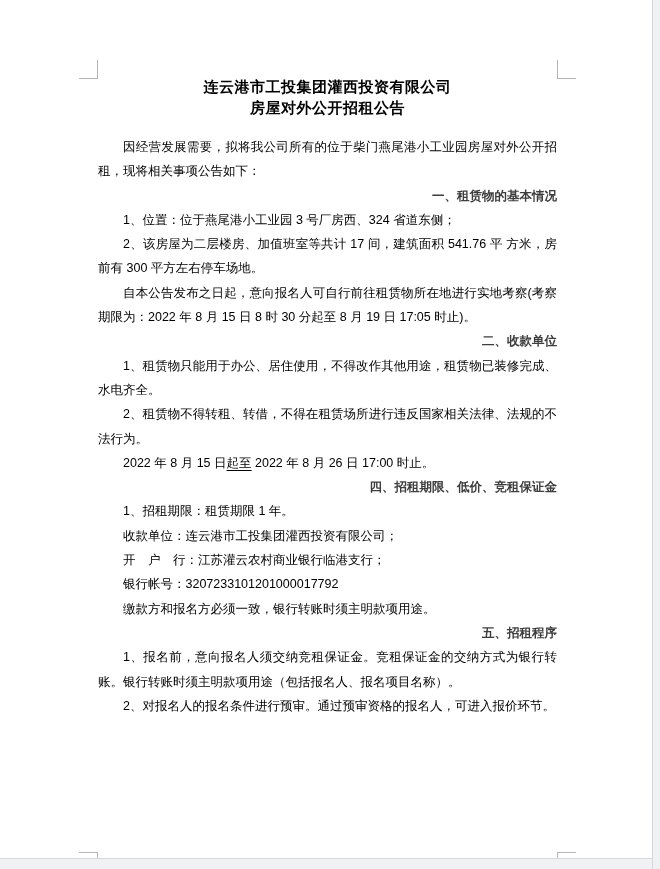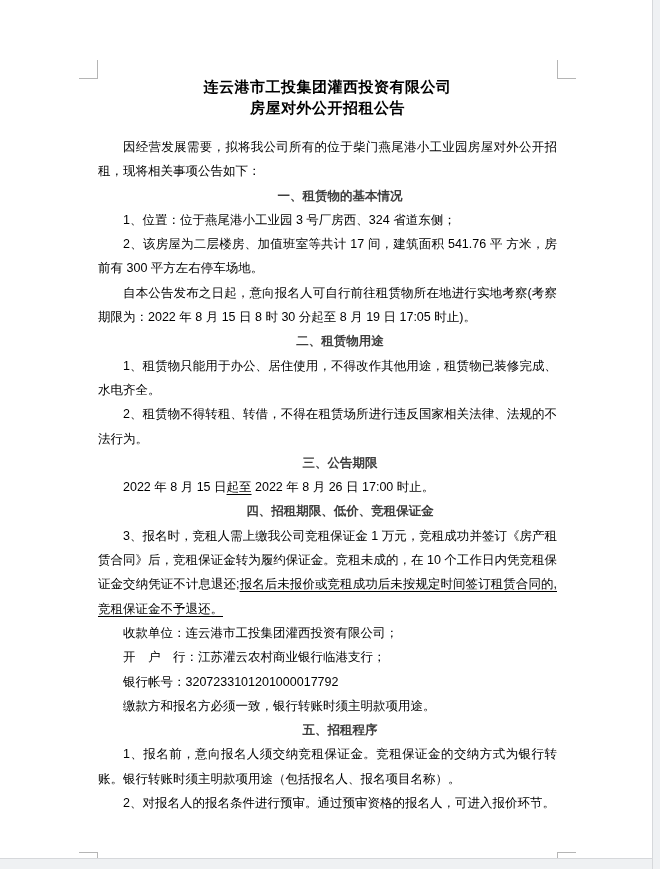--- a/index.html
+++ b/index.html
@@ -62,21 +62,21 @@
     margin: 0;
     font-size: 12.5px;
     line-height: 24.3px;
     text-align: justify;
     text-indent: 2em;
     word-break: break-all;
   }
   .bodytext p.heading {
     font-weight: bold;
     color: var(--heading-color, #3d3d3d);
-    text-align: center;
+    text-align: right;
   }
   .bodytext span.u { text-decoration: underline; text-underline-offset: 3px; }
   .bodytext span.b { font-weight: bold; }
 </style>
 </head>
 <body>
 
 <div class="canvas">
   <div class="page">
     <div class="cm tl"></div>
@@ -86,27 +86,26 @@
 
     <div class="content">
       <div class="title">连云港市工投集团灌西投资有限公司</div>
       <div class="title">房屋对外公开招租公告</div>
       <div class="bodytext" id="doc-body">
           <p class="para"><span class="">因经营发展需要，拟将我公司所有的位于柴门燕尾港小工业园房屋对外公开招租，现将相关事项公告如下：</span></p>
           <p class="heading"><span class="">一、租赁物的基本情况</span></p>
           <p class="para"><span class="">1、位置：位于燕尾港小工业园 3 号厂房西、324 省道东侧；</span></p>
           <p class="para"><span class="">2、该房屋为二层楼房、加值班室等共计 17 间，建筑面积 541.76 平  方米，房前有 300 平方左右停车场地。</span></p>
           <p class="para"><span class="">自本公告发布之日起，意向报名人可自行前往租赁物所在地进行实地考察(考察期限为：2022 年 8 月 15 日 8 时 30 分起至 8 月 19 日 17:05 时止)。</span></p>
-          <p class="heading"><span class="">二、租赁物用途</span></p>
+          <p class="heading"><span class="">二、收款单位</span></p>
           <p class="para"><span class="">1、租赁物只能用于办公、居住使用，不得改作其他用途，租赁物已装修完成、水电齐全。</span></p>
           <p class="para"><span class="">2、租赁物不得转租、转借，不得在租赁场所进行违反国家相关法律、法规的不法行为。</span></p>
-          <p class="heading"><span class="">三、公告期限</span></p>
           <p class="para"><span class="">2022 年 8 月 15 日</span><span class="u">起至</span><span class=""> 2022 年 8 月 26 日 17:00 时止。</span></p>
           <p class="heading"><span class="">四、招租期限、低价、竞租保证金</span></p>
-          <p class="para"><span class="">3、报名时，竞租人需上缴我公司竞租保证金 1 万元，竞租成功并签订《房产租赁合同》后，竞租保证金转为履约保证金。竞租未成的，在 10 个工作日内凭竞租保证金交纳凭证不计息退还;</span><span class="u">报名后未报价或竞租成功后未按规定时间签订租赁合同的,竞租保证金不予退还。</span></p>
+          <p class="para"><span class="">1、招租期限：租赁期限 1 年。</span></p>
           <p class="para"><span class="">收款单位：连云港市工投集团灌西投资有限公司；</span></p>
           <p class="para"><span class="">开　户　行：江苏灌云农村商业银行临港支行；</span></p>
           <p class="para"><span class="">银行帐号：3207233101201000017792</span></p>
           <p class="para"><span class="">缴款方和报名方必须一致，银行转账时须主明款项用途。</span></p>
           <p class="heading"><span class="">五、招租程序</span></p>
           <p class="para"><span class="">1、报名前，意向报名人须交纳竞租保证金。竞租保证金的交纳方式为银行转账。银行转账时须主明款项用途（包括报名人、报名项目名称）。</span></p>
           <p class="para"><span class="">2、对报名人的报名条件进行预审。通过预审资格的报名人，可进入报价环节。</span></p>
         </div>
     </div>
   </div>

